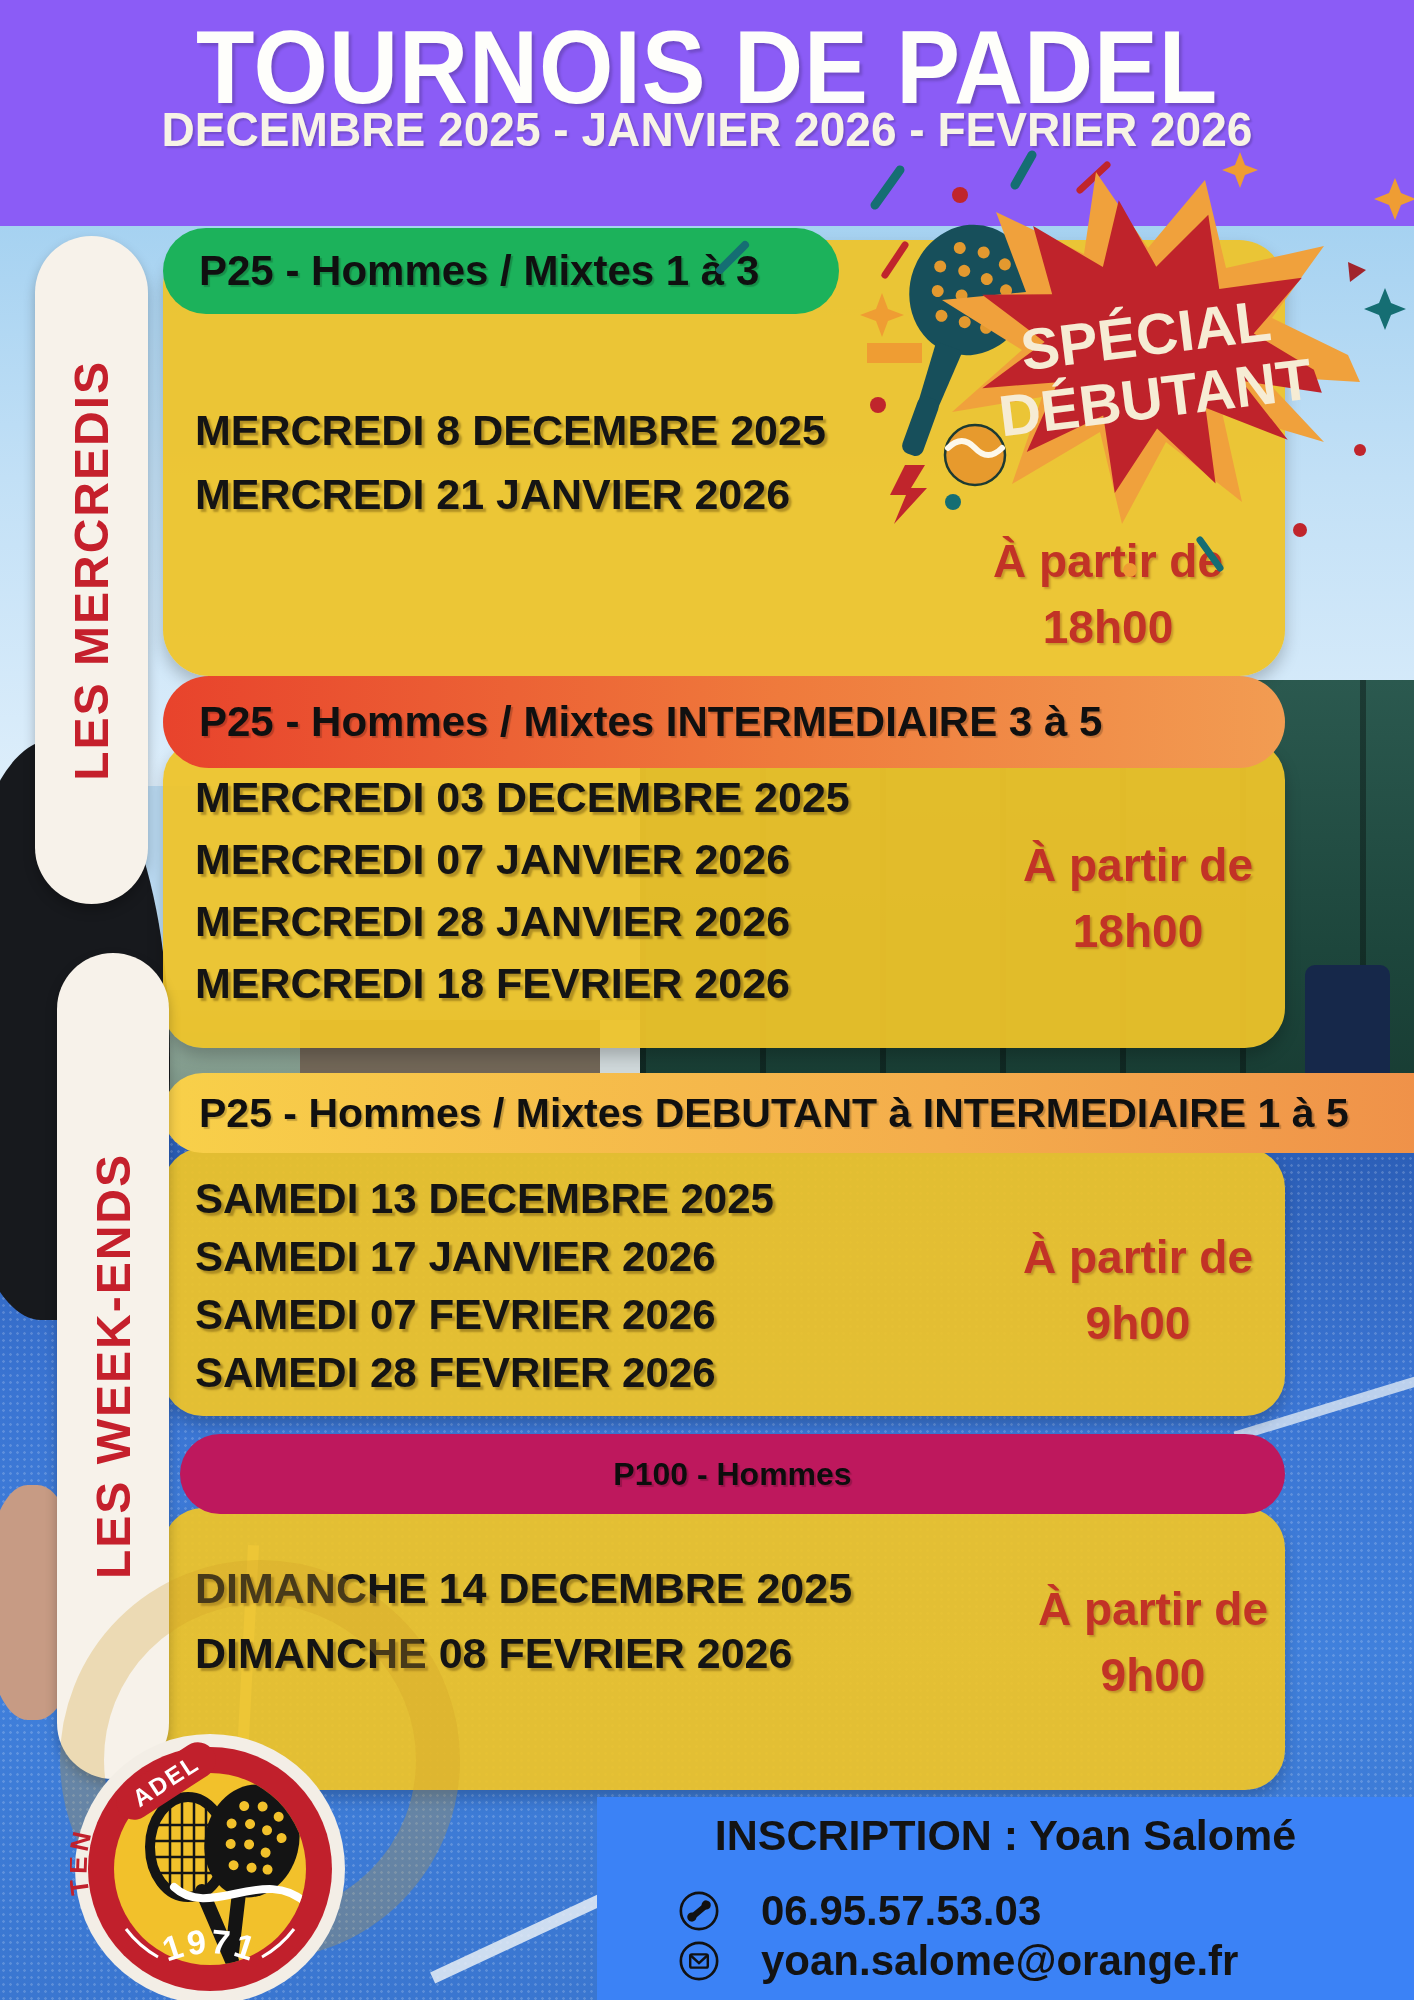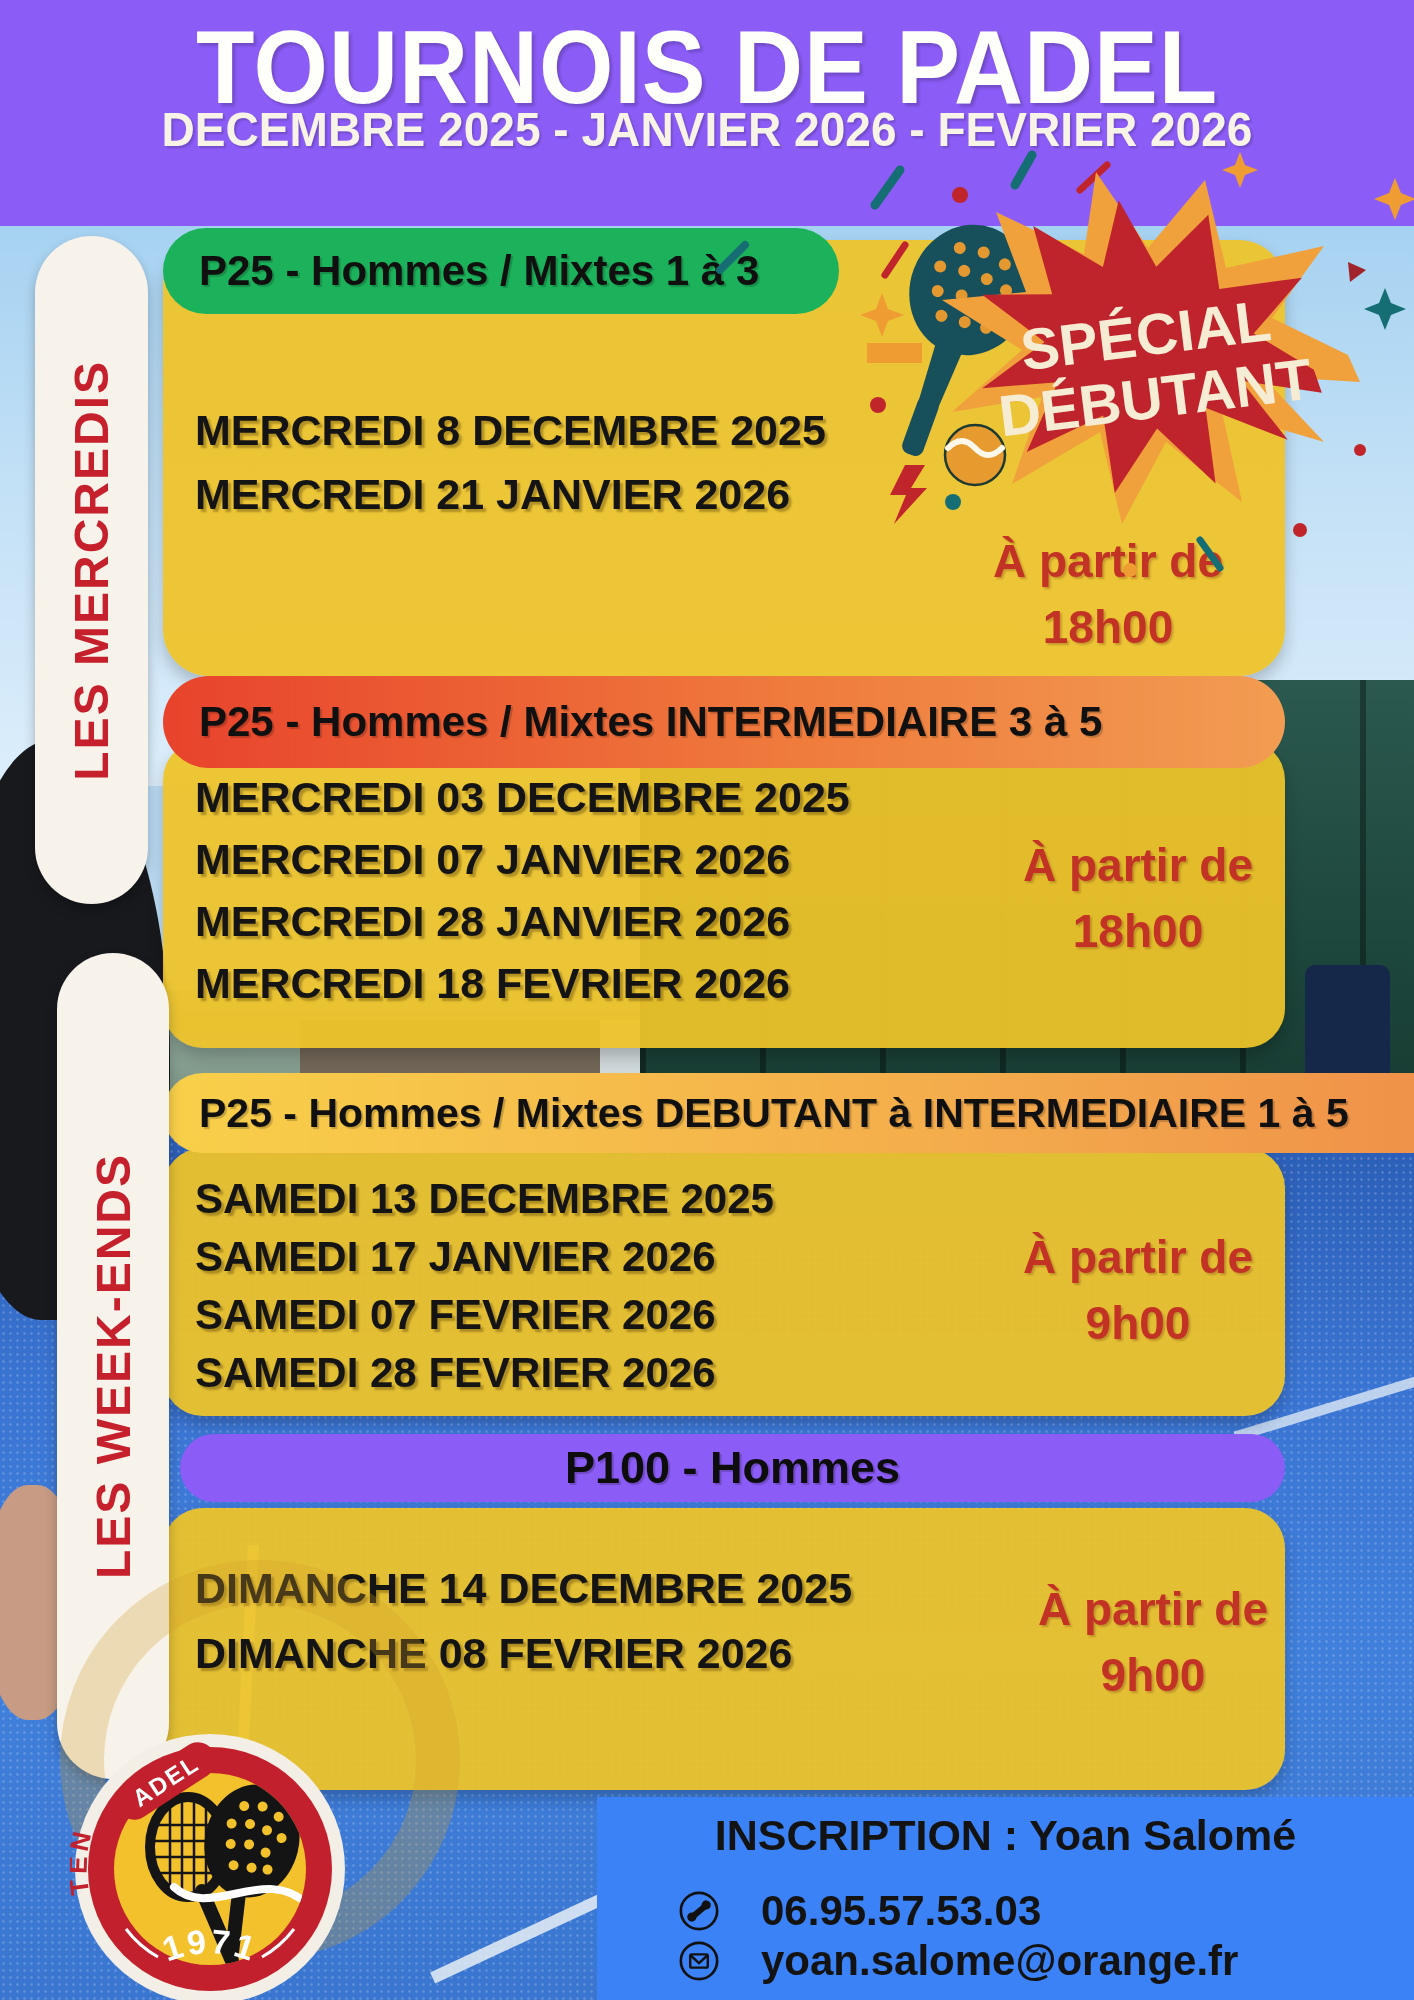--- a/index.html
+++ b/index.html
@@ -54,21 +54,21 @@
 
   
   .sec-pill{display:flex;align-items:center;color:#101010;font-weight:bold;
     border-radius:46px;z-index:2;padding-left:36px;box-sizing:border-box;
     text-shadow:2px 2px 1px rgba(0,0,0,.2);white-space:nowrap;}
   .pill-green{left:163px;top:228px;width:676px;height:86px;font-size:42px;background:#1cb25b;}
   .pill-redorange{left:163px;top:676px;width:1122px;height:92px;font-size:42px;
     background:linear-gradient(90deg,#e8432c 0%,#ef7a3c 55%,#f29c52 100%);}
   .pill-yelorange{left:163px;top:1073px;width:1300px;height:80px;font-size:41px;
     background:linear-gradient(90deg,#f8d049 0%,#f4ad4c 60%,#ef8f49 100%);}
-  .pill-blue{left:180px;top:1434px;width:1105px;height:68px;font-size:45px;background:#8b5cf6;
+  .pill-blue{left:180px;top:1434px;width:1105px;height:80px;font-size:32px;background:#be185d;
     justify-content:center;padding-left:0;color:#0d0d0d;}
 
   
   .card{background:rgba(238,195,41,.94);border-radius:46px;z-index:1;
     box-shadow:0 8px 16px rgba(0,0,0,.22);}
   .card1{left:163px;top:240px;width:1122px;height:436px;}
   .card2{left:163px;top:740px;width:1122px;height:308px;border-radius:40px;}
   .card3{left:163px;top:1148px;width:1122px;height:268px;border-radius:40px;}
   .card4{left:163px;top:1508px;width:1122px;height:282px;border-radius:40px;}
 

